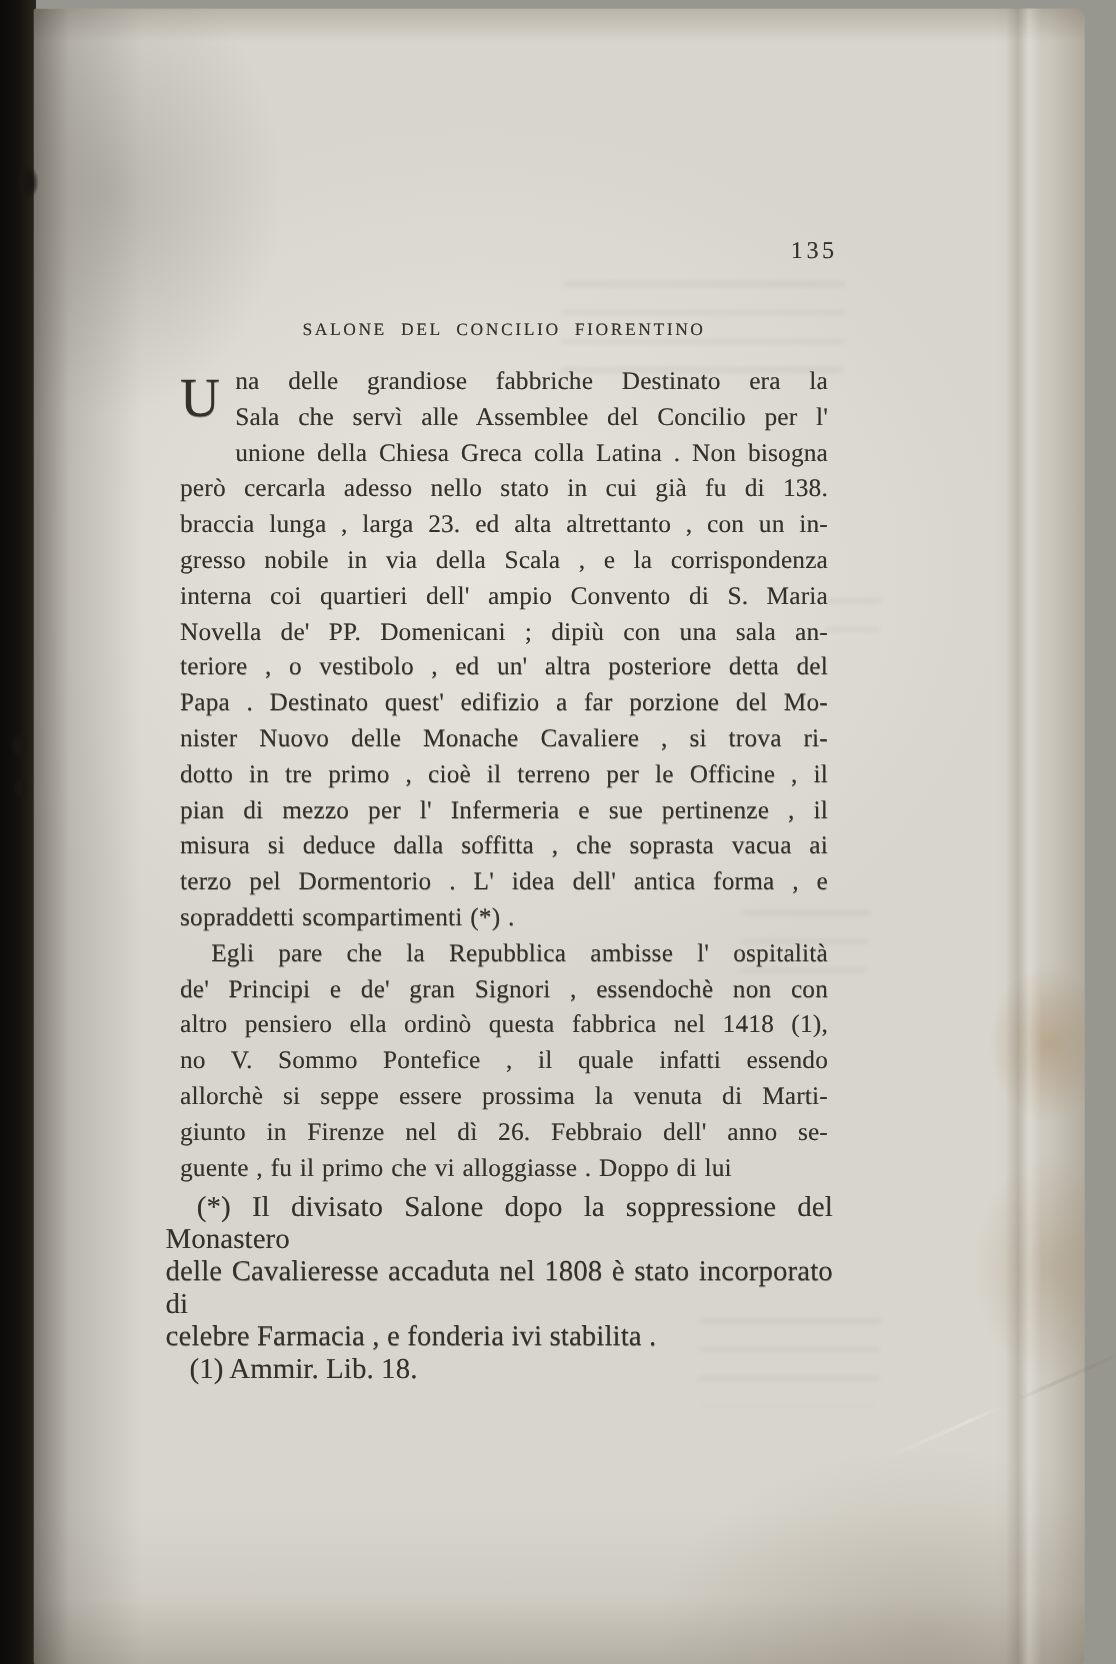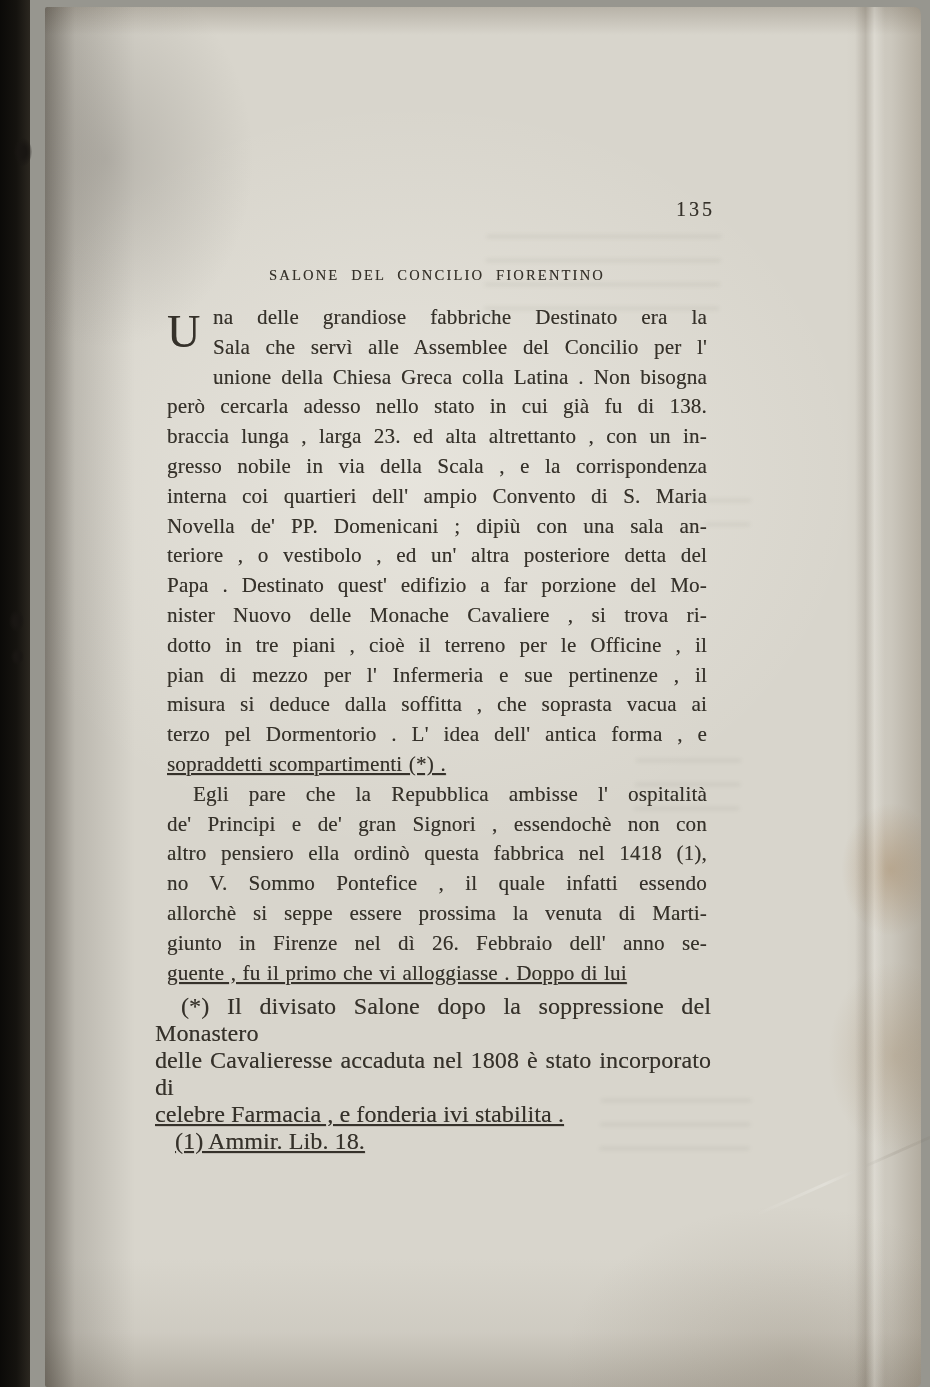--- a/index.html
+++ b/index.html
@@ -21,21 +21,20 @@
     background-image:
       radial-gradient(ellipse 70px 95px at 96.5% 62.5%, rgba(146,106,58,0.35), rgba(146,106,58,0) 70%),
       radial-gradient(ellipse 95px 135px at 97% 76%, rgba(140,110,70,0.25), rgba(140,110,70,0) 70%),
       radial-gradient(ellipse 210px 270px at 7% 11%, rgba(100,96,90,0.28), rgba(100,96,90,0) 70%),
       radial-gradient(ellipse 320px 220px at 85% 98%, rgba(120,108,90,0.22), rgba(120,108,90,0) 70%),
       linear-gradient(90deg, rgba(28,22,14,0.48) 0px, rgba(28,22,14,0.16) 30px, rgba(28,22,14,0) 90px),
       linear-gradient(270deg, rgba(92,78,58,0.30) 0px, rgba(92,78,58,0.10) 30px, rgba(92,78,58,0) 75px),
       linear-gradient(180deg, rgba(110,100,85,0.30) 0px, rgba(110,100,85,0) 28px),
       linear-gradient(0deg, rgba(95,85,70,0.30) 0px, rgba(95,85,70,0.08) 55px, rgba(95,85,70,0) 130px),
       radial-gradient(ellipse 620px 520px at 42% 34%, rgba(248,246,240,0.45), rgba(248,246,240,0) 72%);
-    margin-left: 17px;
   }
   
   .curl {
     position:absolute; right:36px; top:0; width:30px; height:100%;
     background:linear-gradient(90deg, transparent, rgba(70,58,44,0.16) 35%, rgba(255,255,250,0.25) 65%, transparent);
   }
   
   .hole { position:absolute; border-radius:50%;
     background:radial-gradient(ellipse, #191613 28%, rgba(25,22,19,0) 75%); }
   .hole-1 { left:14px; top:138px; width:18px; height:28px; }
@@ -67,21 +66,21 @@
     font-size:20px; letter-spacing:3px; text-align:right; padding-right:6px;
   }
   .chapter-title {
     position:absolute; left:122px; top:260px; width:540px;
     font-size:14.5px; font-weight:normal; letter-spacing:2.2px; word-spacing:6px;
     text-align:center;
   }
   .body-text { position:absolute; left:122px; top:296px; width:540px; }
   .para { font-size:21px; line-height:29.8px; letter-spacing:0.2px; word-spacing:1px; }
   .line { text-align:justify; text-align-last:justify; }
-  .lines .line:last-child { text-align-last:left;text-decoration:underline; }
+  .lines .line:last-child { text-align-last:left; }
   .indent-first .line:first-child { text-indent:26px; }
   .dropcap {
     float:left; width:38px; height:57px; margin:3px 8px 0 0;
     font-size:46px; line-height:52px; text-align:left;
   }
   .footnotes { position:absolute; left:110px; top:986px; width:556px; }
   .fn { font-size:24px; line-height:27px; letter-spacing:0.1px; }
   .fn-first .line:first-child { text-indent:26px; }
   .fn-2 .line:first-child { text-indent:20px; text-align-last:left; }
 </style>
@@ -112,21 +111,21 @@
             <div class="line">Sala che servì alle Assemblee del Concilio per l'</div>
             <div class="line">unione della Chiesa Greca colla Latina . Non bisogna</div>
             <div class="line">però cercarla adesso nello stato in cui già fu di 138.</div>
             <div class="line">braccia lunga , larga 23. ed alta altrettanto , con un in-</div>
             <div class="line">gresso nobile in via della Scala , e la corrispondenza</div>
             <div class="line">interna coi quartieri dell' ampio Convento di S. Maria</div>
             <div class="line">Novella de' PP. Domenicani ; dipiù con una sala an-</div>
             <div class="line">teriore , o vestibolo , ed un' altra posteriore detta del</div>
             <div class="line">Papa . Destinato quest' edifizio a far porzione del Mo-</div>
             <div class="line">nister Nuovo delle Monache Cavaliere , si trova ri-</div>
-            <div class="line">dotto in tre piani , cioè il terreno per le Officine , il</div>
+            <div class="line">dotto in tre primo , cioè il terreno per le Officine , il</div>
             <div class="line">pian di mezzo per l' Infermeria e sue pertinenze , il</div>
             <div class="line">misura si deduce dalla soffitta , che soprasta vacua ai</div>
             <div class="line">terzo pel Dormentorio . L' idea dell' antica forma , e</div>
             <div class="line">sopraddetti scompartimenti (*) .</div>
           </div>
       </div>
       <div class="para ink indent-first">
         <div class="lines">
 
         <div class="line">Egli pare che la Repubblica ambisse l' ospitalità</div>

